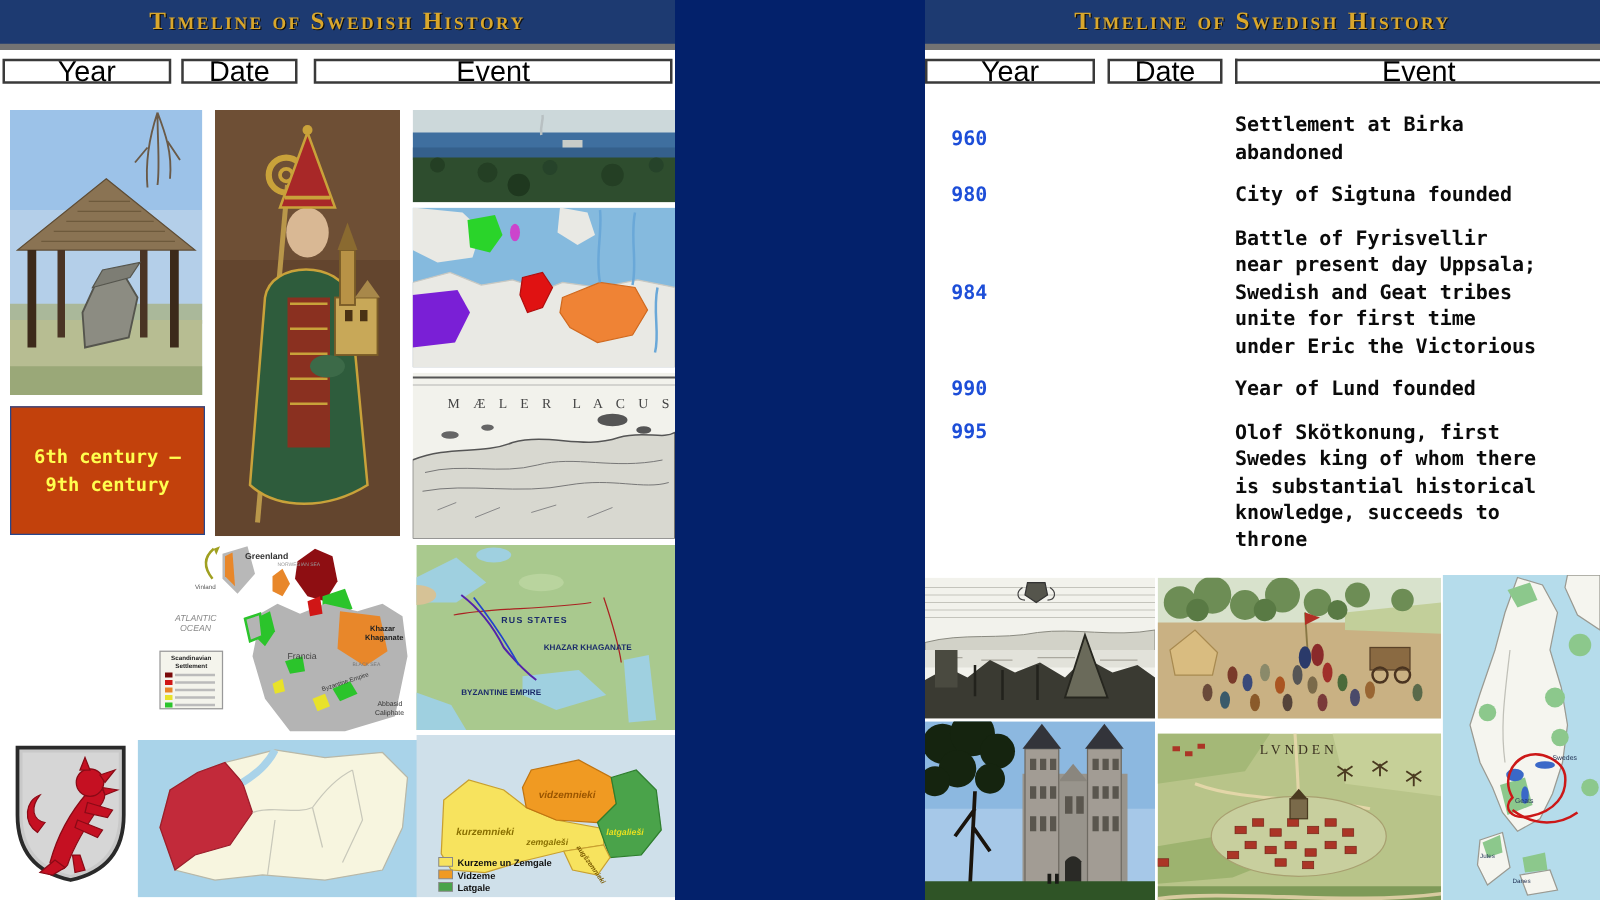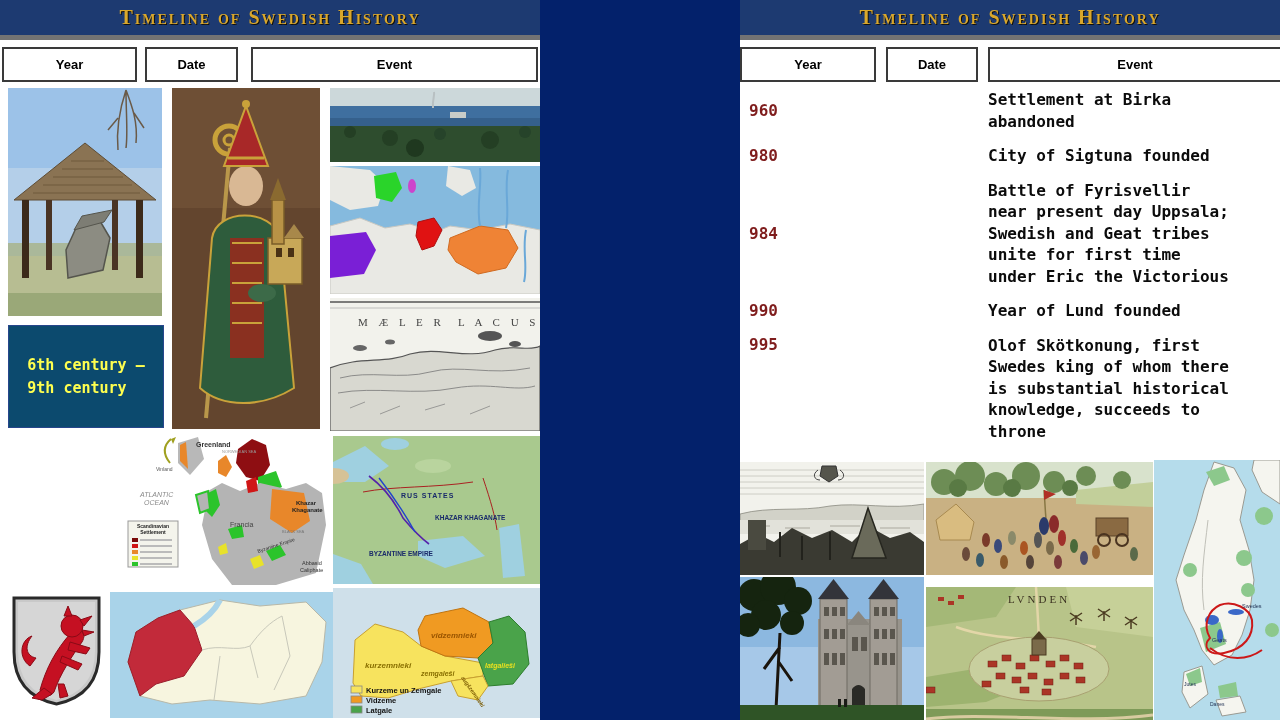--- a/index.html
+++ b/index.html
@@ -17,48 +17,48 @@
     background:#1d3a71;border-bottom:5px solid #737373;box-sizing:border-box;
     display:flex;align-items:center;justify-content:center;
   }
   .titlebar .t{
     font-family:"Liberation Serif",serif;font-variant:small-caps;font-weight:bold;
     font-size:20px;letter-spacing:2px;color:#d9a72c;text-shadow:1px 1px 0 #13100a;
     white-space:nowrap;
   }
 
   .colbox{
-    position:absolute;top:47px;height:35px;background:#fff;
+    position:absolute;top:47px;height:20px;background:#fff;
     border:2px solid #3a3a3a;box-sizing:border-box;
     display:flex;align-items:center;justify-content:center;
-    font-weight:bold;font-size:13px;color:#000;
+    font-weight:normal;font-size:23px;color:#000;
   }
   #slide-left .col-year{left:2px;width:135px;}
   #slide-left .col-date{left:145px;width:93px;}
   #slide-left .col-event{left:251px;width:287px;}
   #slide-right .col-year{left:0px;width:136px;}
   #slide-right .col-date{left:146px;width:92px;}
   #slide-right .col-event{left:248px;width:292px;border-right:none;}
 
   .timeline{position:absolute;left:0;top:84px;width:540px;padding-top:5px;}
   .t-row{display:flex;align-items:center;margin-bottom:13px;}
   .t-row.top{align-items:flex-start;}
   .t-year{
-    width:248px;padding-left:9px;box-sizing:border-box;
-    font-family:"DejaVu Sans Mono",monospace;font-weight:bold;font-size:16px;color:#7f1d1d;
+    width:248px;padding-left:21px;box-sizing:border-box;
+    font-family:"DejaVu Sans Mono",monospace;font-weight:bold;font-size:16px;color:#1d4ed8;
   }
   .t-event{
     width:284px;font-family:"DejaVu Sans Mono",monospace;font-weight:bold;
     font-size:16px;line-height:21.5px;color:#0b0b0b;white-space:pre-line;
   }
 
   .century{
     position:absolute;left:8px;top:325px;width:156px;height:103px;
-    background:#0c4a6e;border:1px solid #27468c;box-sizing:border-box;
-    display:flex;align-items:center;justify-content:center;
+    background:#c2410c;border:1px solid #27468c;box-sizing:border-box;
+    display:flex;align-items:center;justify-content:center;text-align:center;
   }
   .century span{
     font-family:"DejaVu Sans Mono",monospace;font-weight:bold;font-size:15px;line-height:23px;
     color:#ffff4f;white-space:pre-line;
   }
 
   .ph{position:absolute;overflow:hidden;}
   .ph svg{display:block;width:100%;height:100%;}
 </style>
 </head>

